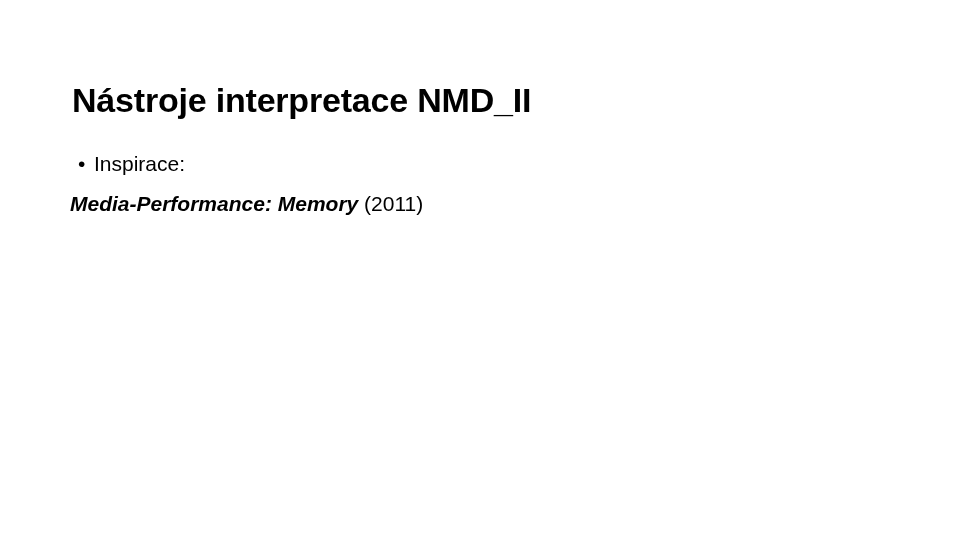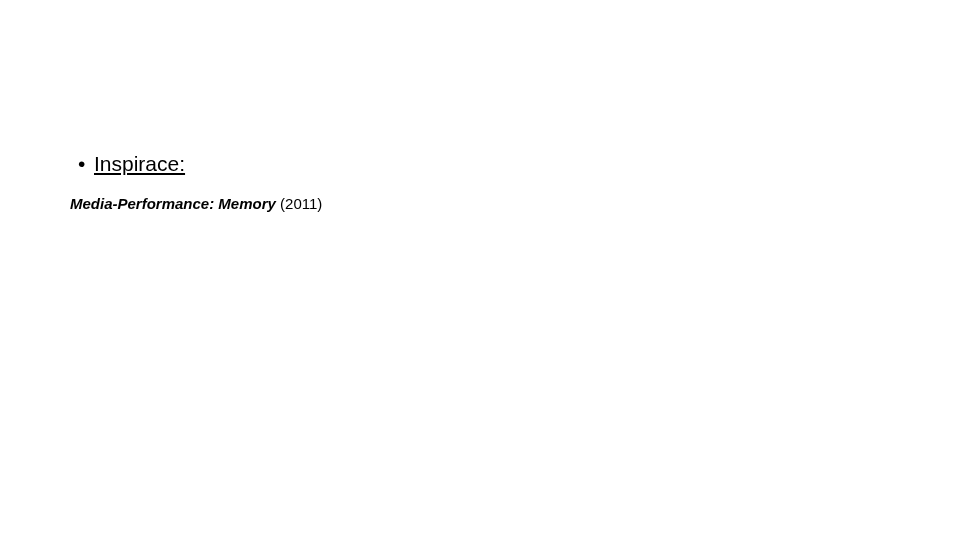--- a/index.html
+++ b/index.html
@@ -48,35 +48,34 @@
   .line {
     display: block;
     font-size: 21px;
     line-height: 40px;
     color: #000000;
     white-space: nowrap;
   }
 
   .line.bulleted {
     padding-left: 8px;
-    text-decoration: underline;
   }
 
   .bullet-glyph {
     display: inline-block;
     width: 16px;
     font-size: 21px;
     line-height: 40px;
     color: #000000;
     vertical-align: baseline;
   }
 
   .ref-line {
     display: block;
-    font-size: 15px;
+    font-size: 21px;
     line-height: 40px;
     white-space: nowrap;
   }
 
   .ref-title {
     font-weight: bold;
     font-style: italic;
   }
 
   .ref-year {
@@ -90,20 +89,21 @@
     text-underline-offset: 2px;
     cursor: pointer;
     font-size: 21px;
   }
 </style>
 </head>
 <body>
 
 <div class="slide">
 
+  <h1 class="slide-title">Nástroje interpretace NMD_II</h1>
 
   <div class="body-block">
 
     <div class="line bulleted">
       <span class="bullet-glyph">•</span><span>Inspirace:</span>
     </div>
 
     <div class="ref-line">
       <span class="ref-title">Media-Performance: Memory</span><span class="ref-year"> </span><span class="ref-year">(2011)</span>
     </div>

